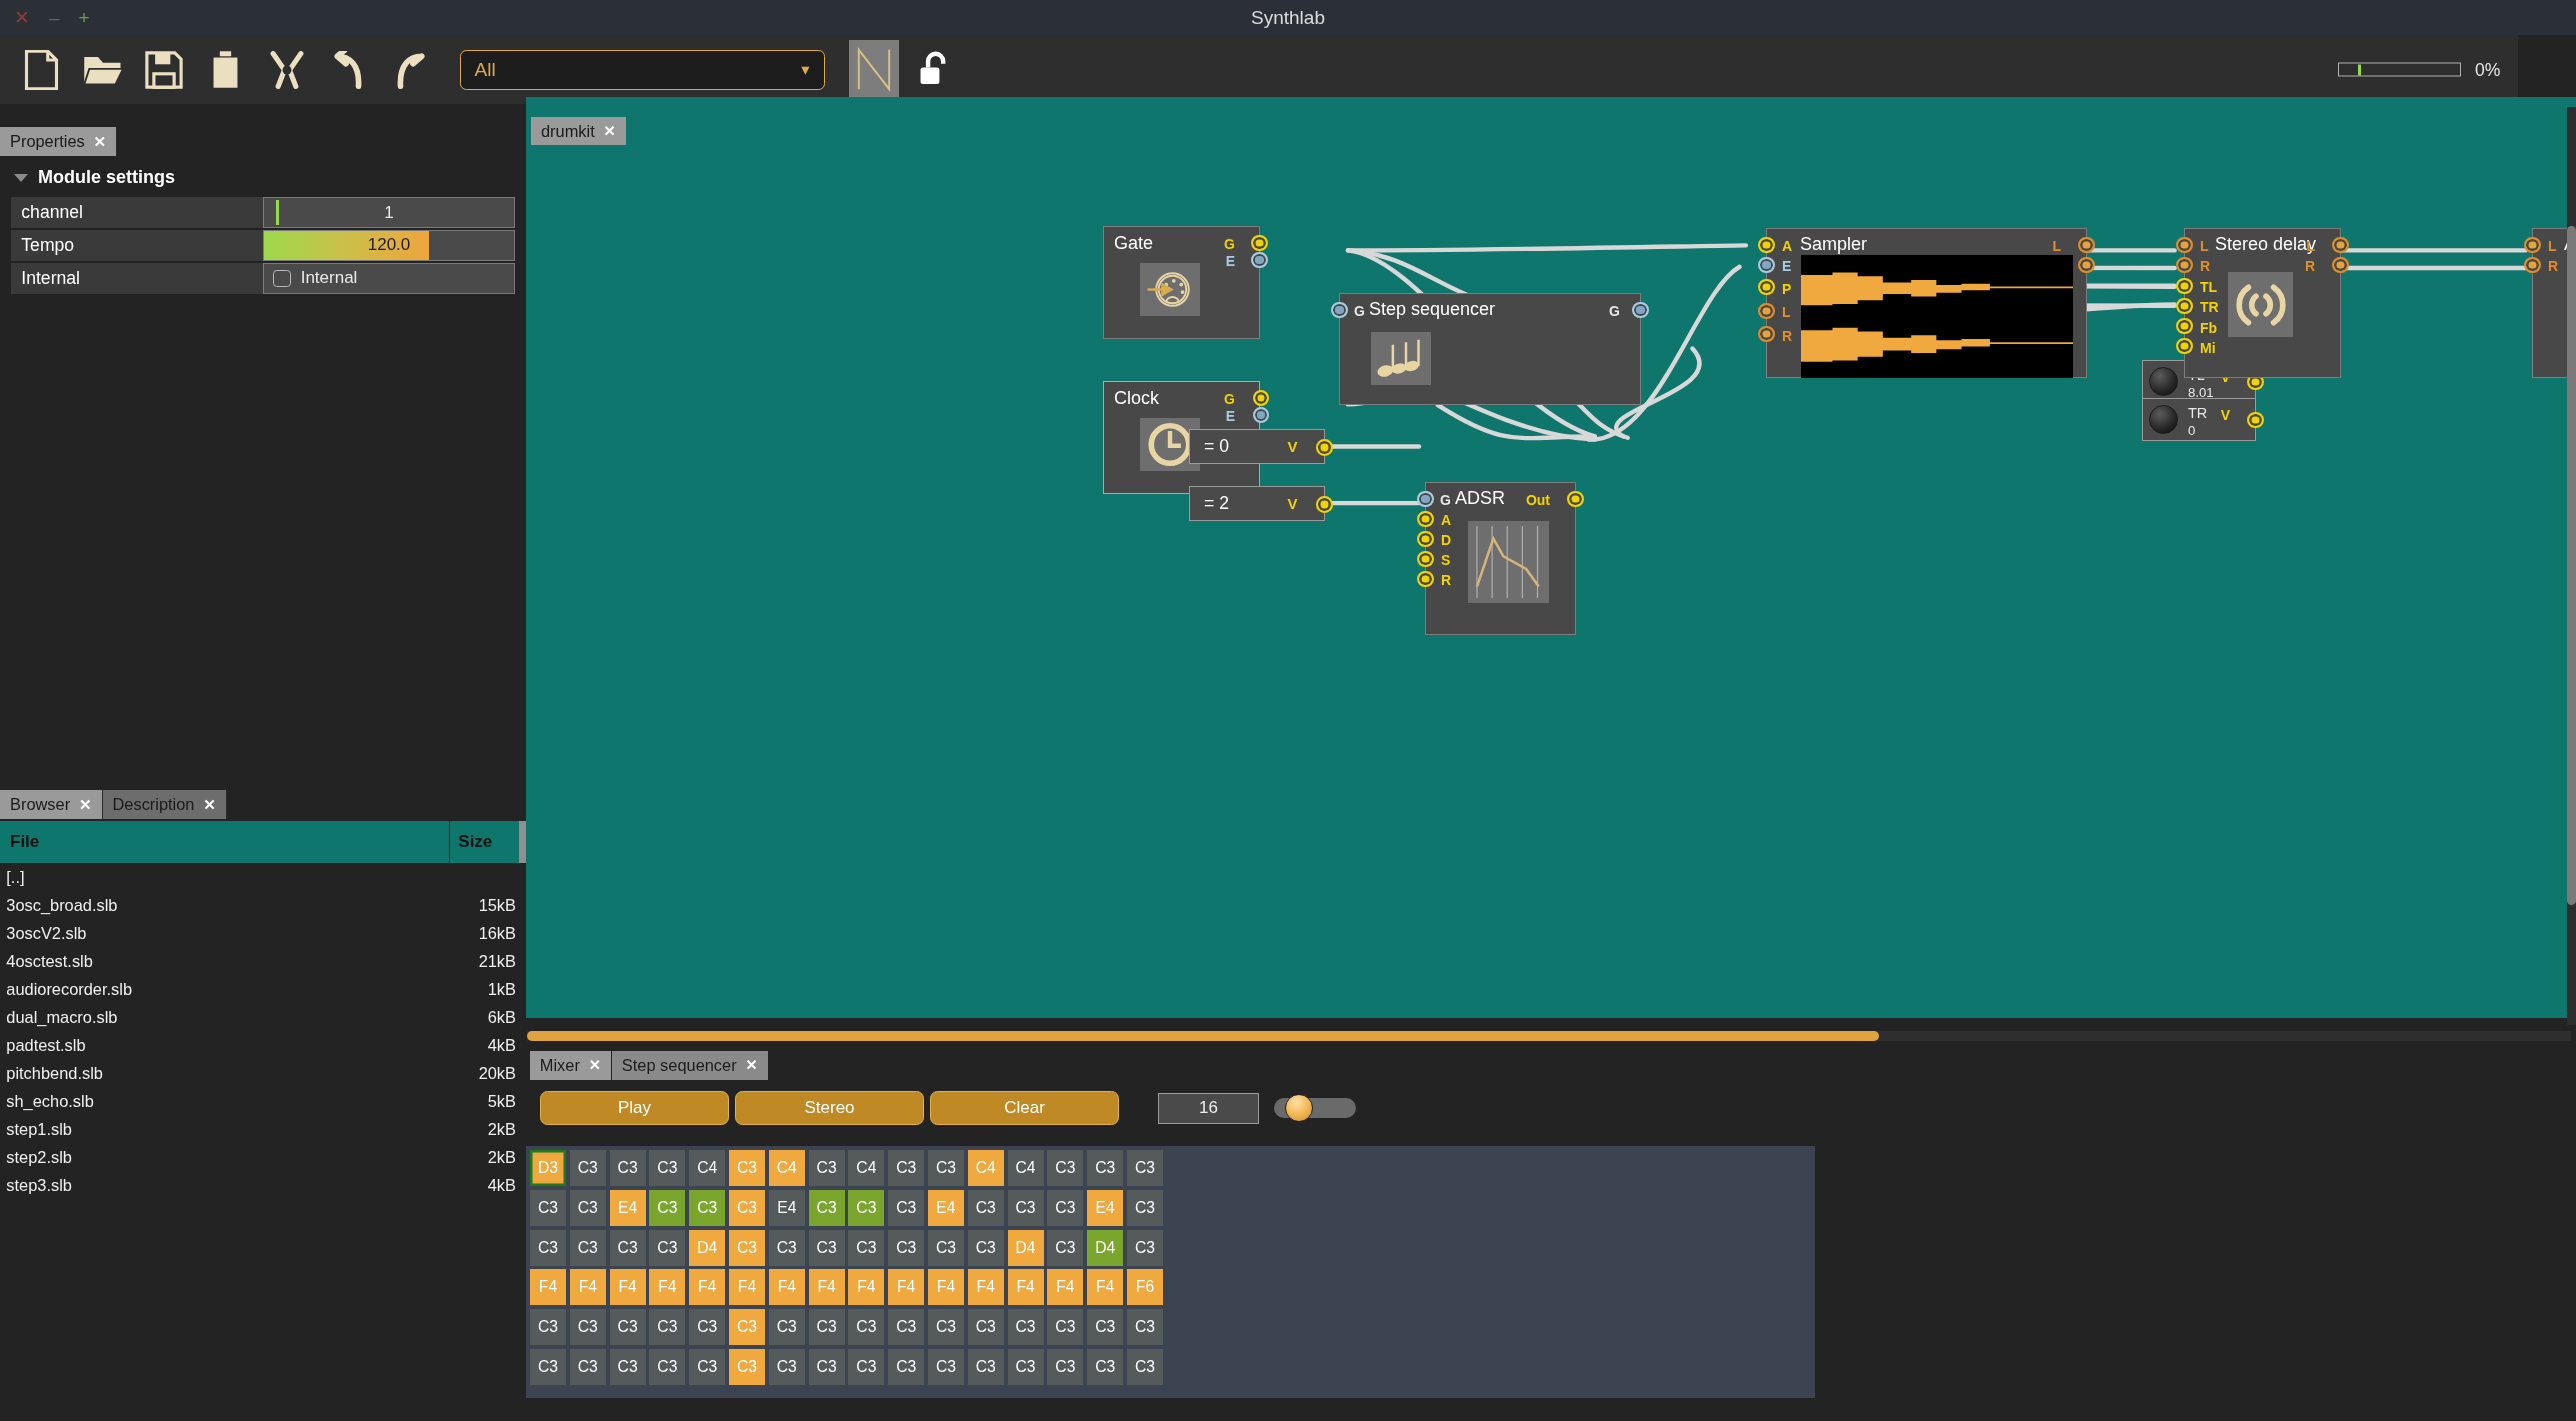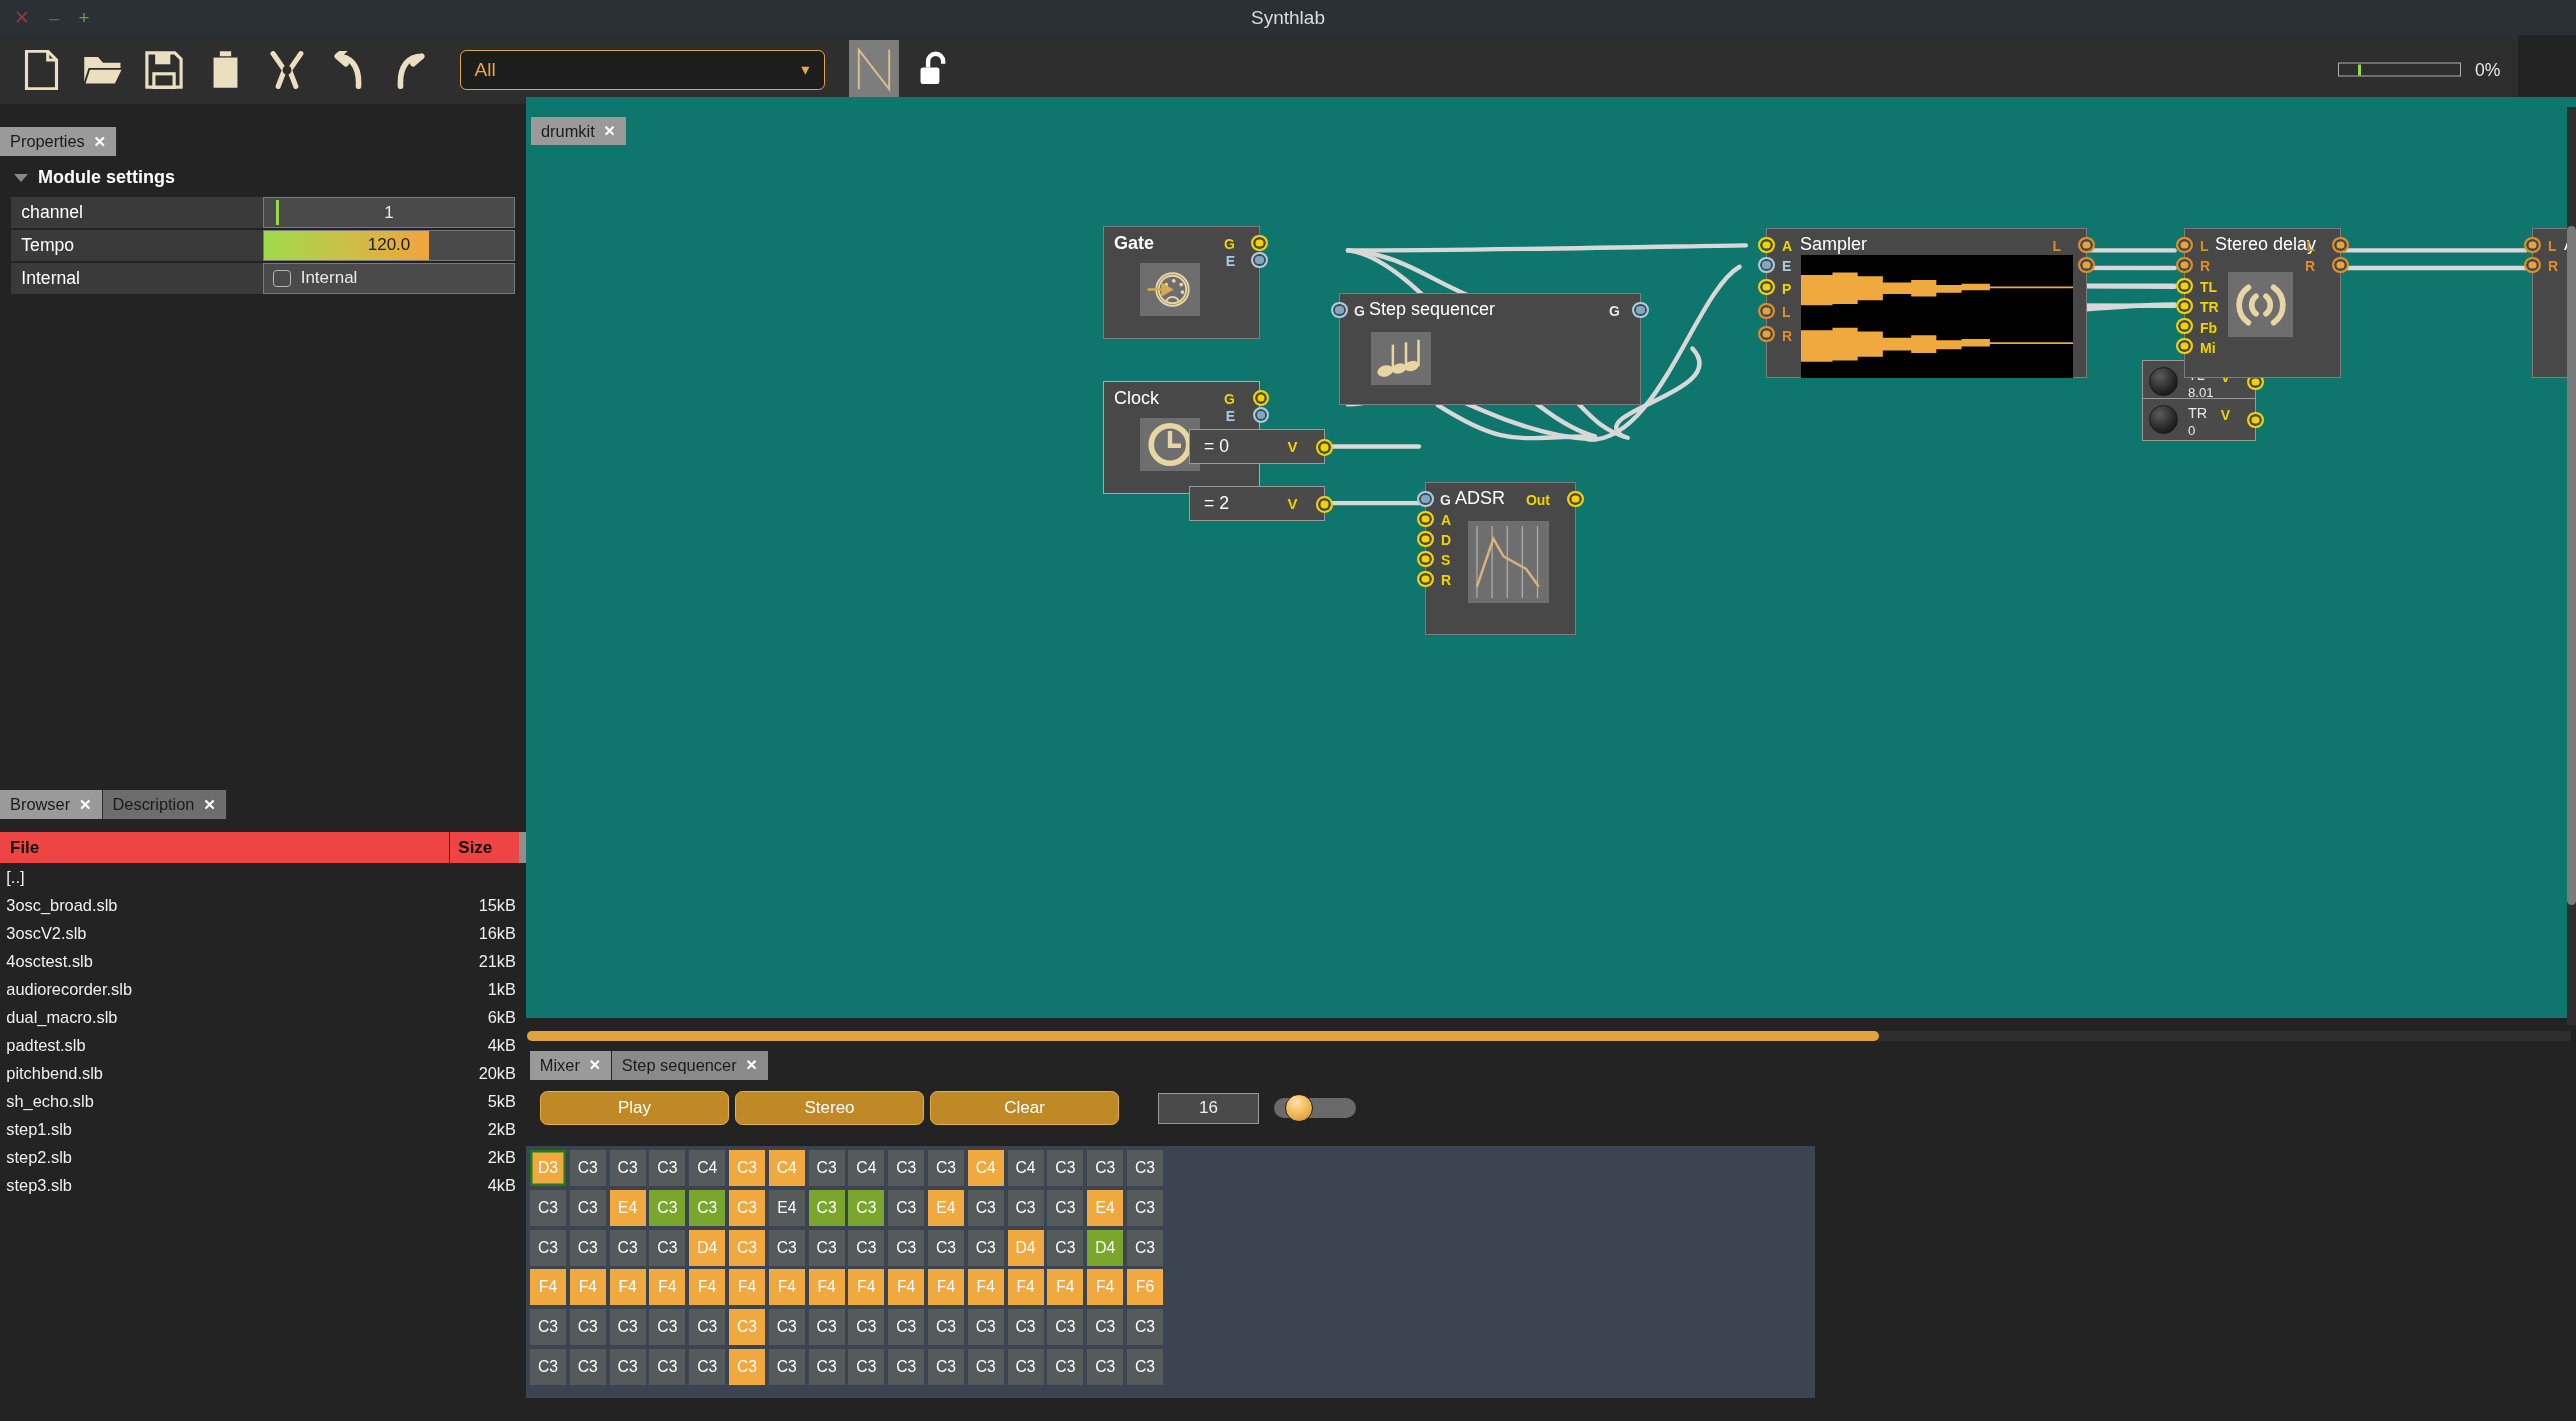--- a/index.html
+++ b/index.html
@@ -108,21 +108,21 @@
   }
   .chk-wrap { display: flex; align-items: center; gap: 10px; width: 100%; padding-left: 8.8px; }
   .chk { width: 17.6px; height: 17.6px; border: 1.3px solid #b8b8b8; border-radius: 3.8px; background: #4a4a4a; }
   .chk-label { color: #e9e9e9; font-size: 17px; }
 
   
   .browser-panel {
     position: absolute; left: 0; top: 786px; width: 526px; height: 635px;
     background: #232323;
   }
-  .file-head { display: flex; height: 31px; background: #ef4444; margin-top: 13px; }
+  .file-head { display: flex; height: 42px; background: #0f766e; margin-top: 2px; }
   .fh-file { flex: 1; color: #111; font-size: 17px; font-weight: bold; display: flex; align-items: center; padding-left: 10px; border-right: 1.3px solid #232323; }
   .fh-size { flex: 0 0 69px; color: #111; font-size: 17px; font-weight: bold; display: flex; align-items: center; padding-left: 8.8px; }
   .fh-pad { flex: 0 0 7.5px; background: #8f8f8f; }
   .file-row { display: flex; height: 28px; align-items: center; }
   .f-name { flex: 1; color: #f0f0f0; font-size: 16.4px; padding-left: 6.3px; }
   .f-size { flex: 0 0 82px; color: #f0f0f0; font-size: 16.4px; text-align: right; padding-right: 10px; }
 
   
   .canvas {
     position: absolute; left: 526px; top: 97px; width: 2050px; height: 921px;
@@ -448,21 +448,21 @@
       <path d="M2132 300 C2300 300 2430 300 2622 300"></path>
       <path d="M2132 330 C2300 332 2430 332 2622 332"></path>
       <path d="M2305 300 C2400 300 2500 302 2622 302"></path>
       <path d="M2305 340 C2420 350 2520 330 2622 330"></path>
       <path d="M2755 244 C2900 244 3050 244 3180 244"></path>
       <path d="M2755 272 C2900 272 3050 272 3180 272"></path>
     </g>
   </svg>
 
   <div class="node" style="left:577px; top:129px; width:157px; height:113px;">
-    <span class="node-title" style="left:10px; top:6.3px;font-weight:bold;">Gate</span>
+    <span class="node-title" style="left:10px; top:6.3px;">Gate</span>
     <span class="port-lab pl-yellow" style="right:24px; top:8.8px;">G</span>
     <span class="port yellow" style="right:-8.8px; top:7.5px;"></span>
     <span class="port-lab pl-blue" style="right:24px; top:26.4px;">E</span>
     <span class="port blue" style="right:-8.8px; top:25px;"></span>
     <div class="node-icon" style="left:36px; top:36px; width:60px; height:53px;">
       <svg width="50" height="43" viewBox="0 0 80 68">
           <path d="M22 34 a22 22 0 1 1 22 22 a22 22 0 0 1 -22 -22" fill="none" stroke="#e8d5a4" stroke-width="3"></path>
           <circle cx="44" cy="34" r="26" fill="none" stroke="#e8d5a4" stroke-width="3"></circle>
           <path d="M34 54 a10 8 0 0 1 20 0" fill="none" stroke="#e8d5a4" stroke-width="3"></path>
           <circle cx="34" cy="26" r="3" fill="#e8d5a4"></circle>

